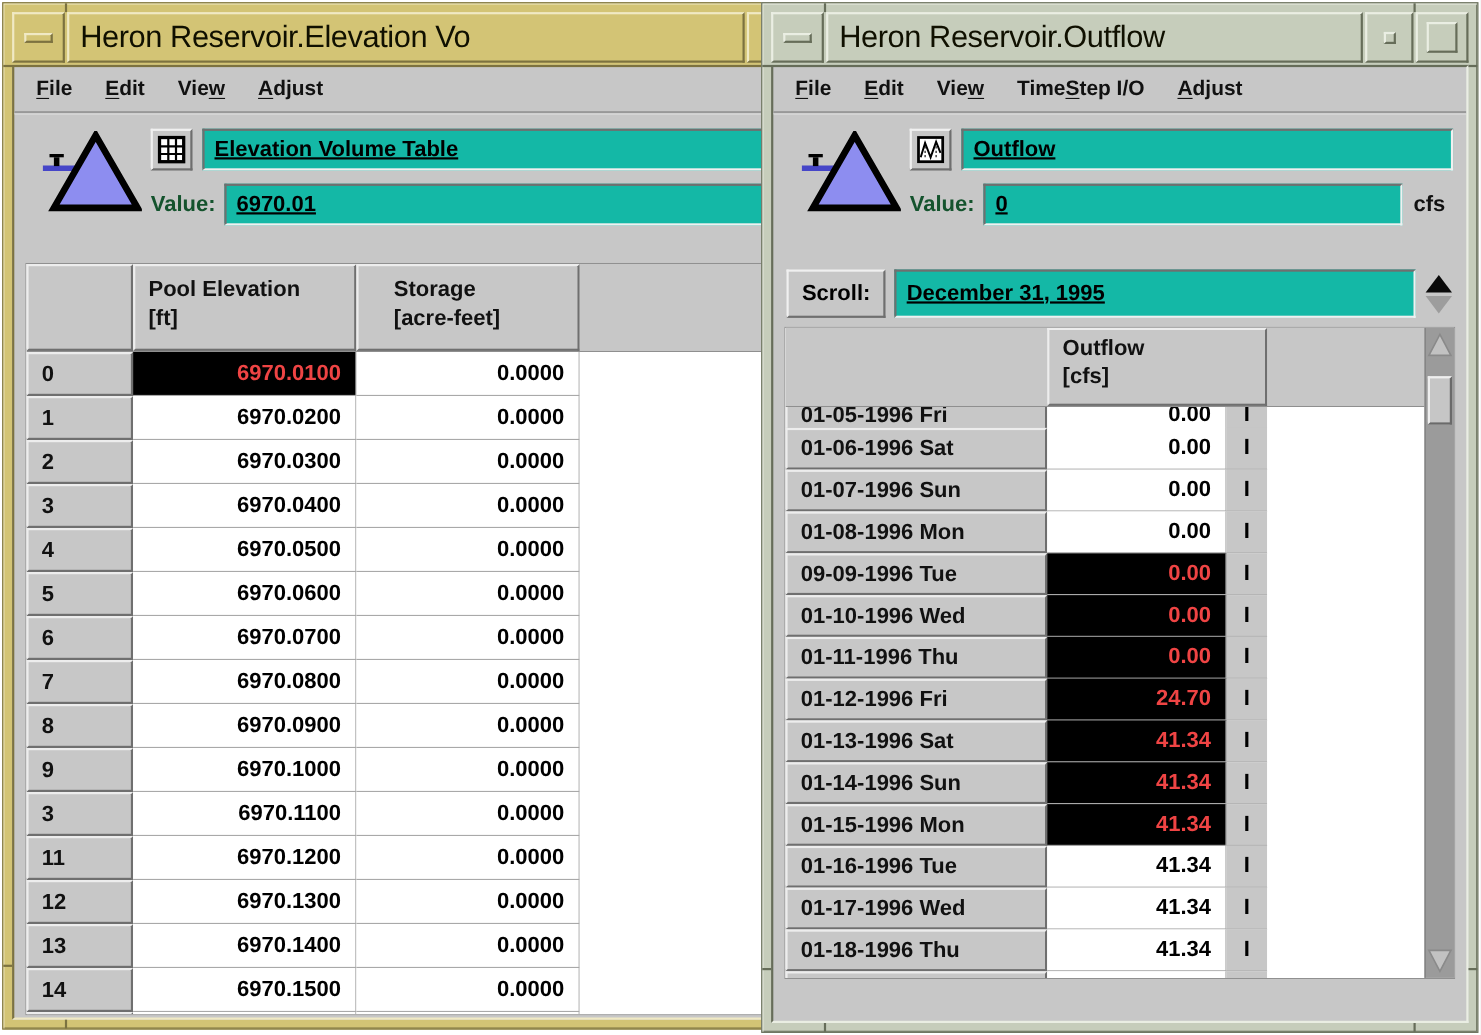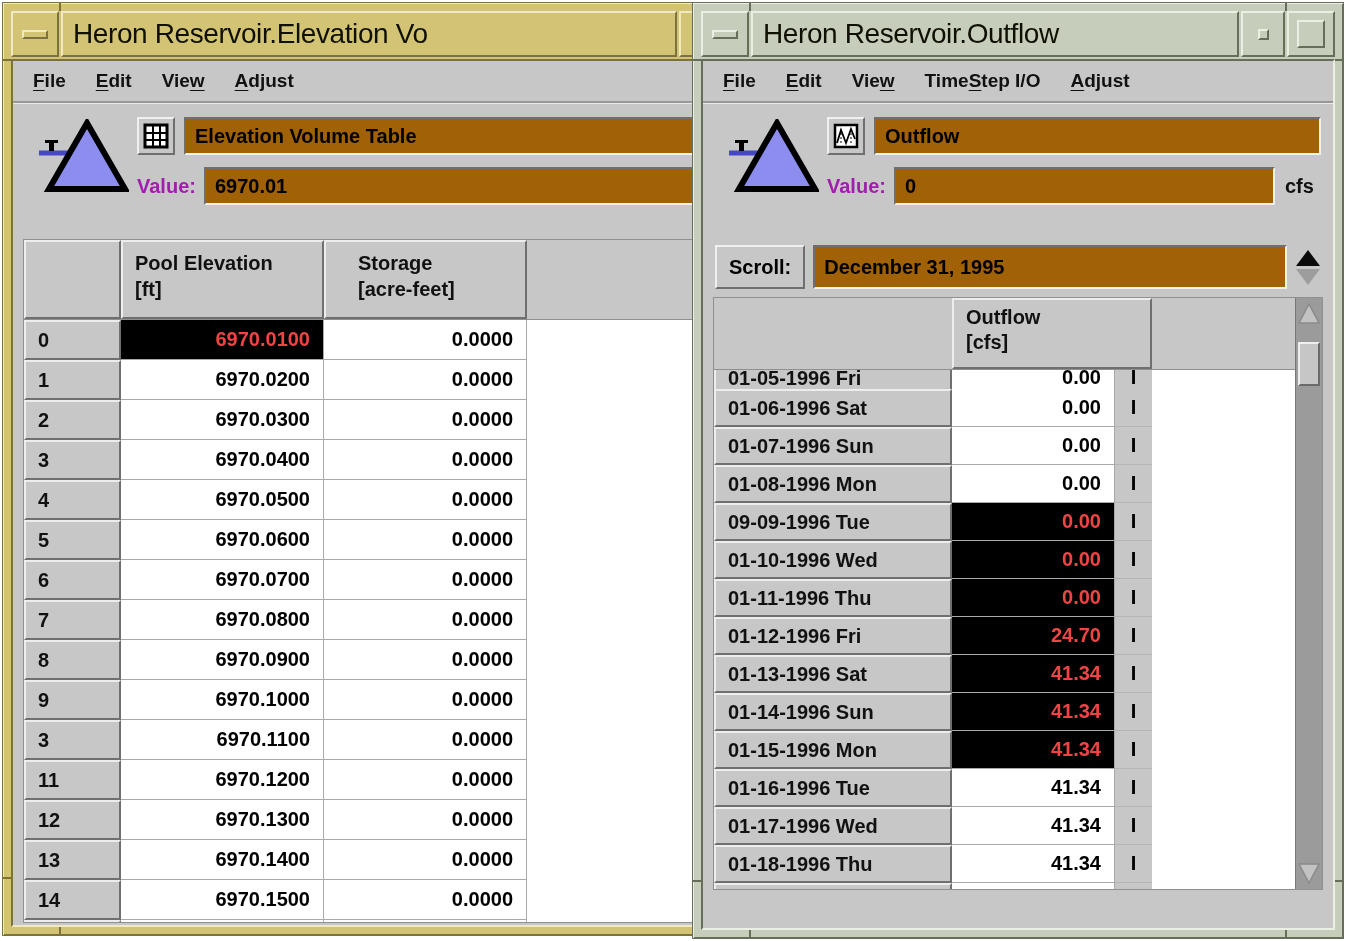--- a/index.html
+++ b/index.html
@@ -46,25 +46,25 @@
     border-bottom: 2px solid #989898; box-shadow: 0 1px 0 #e9e9e9; flex: none; }
   .menu-item { font-size: 19px; font-weight: bold; color: #111; white-space: nowrap; }
   .menu-item u { text-decoration: underline; text-underline-offset: 3px; }
 
   .panel { position: relative; flex: none; }
   .obj-icon { position: absolute; left: 24px; top: 16px; }
   .slot-row { display: flex; align-items: center; margin: 14px 12px 0 124px; gap: 9px; }
   .icon-btn { width: 38px; height: 38px; background: #c7c7c7; border: 2px solid;
     border-color: #f0f0f0 #6f6f6f #6f6f6f #f0f0f0;
     display: flex; align-items: center; justify-content: center; flex: none; }
-  .field { background: #a16207; border: 2px solid; border-color: #6f6f6f #f0f0f0 #f0f0f0 #6f6f6f;
+  .field { background: #14b8a6; border: 2px solid; border-color: #6f6f6f #f0f0f0 #f0f0f0 #6f6f6f;
     height: 38px; display: flex; align-items: center; padding-left: 9px;
-    font-size: 20px; font-weight: bold; color: #000; flex: 1; white-space: nowrap; overflow: hidden; }
+    font-size: 20px; font-weight: bold; color: #000; flex: 1; white-space: nowrap; overflow: hidden; text-decoration: underline; }
   .value-row { display: flex; align-items: center; margin: 12px 12px 0 124px; }
-  .lbl { font-size: 20px; font-weight: bold; color: #a21caf; margin-right: 8px; white-space: nowrap; }
+  .lbl { font-size: 20px; font-weight: bold; color: #14532d; margin-right: 8px; white-space: nowrap; }
   .unit { font-size: 20px; font-weight: bold; color: #111; margin-left: 10px; width: 36px; flex: none; }
 
   .scroll-row { display: flex; align-items: center; margin: 8px 12px 6px 12px; gap: 8px; flex: none; }
   .scroll-btn { height: 44px; padding: 0 12px; background: #c7c7c7; border: 2px solid;
     border-color: #f0f0f0 #6f6f6f #6f6f6f #f0f0f0; font-size: 20px; font-weight: bold;
     display: flex; align-items: center; flex: none; }
   .date-field { height: 44px; }
   .spinner { display: flex; flex-direction: column; gap: 3px; width: 26px; flex: none; align-items: center; }
   .spin-up { width: 0; height: 0; border-left: 12px solid transparent;
     border-right: 12px solid transparent; border-bottom: 16px solid #0a0a0a; }

